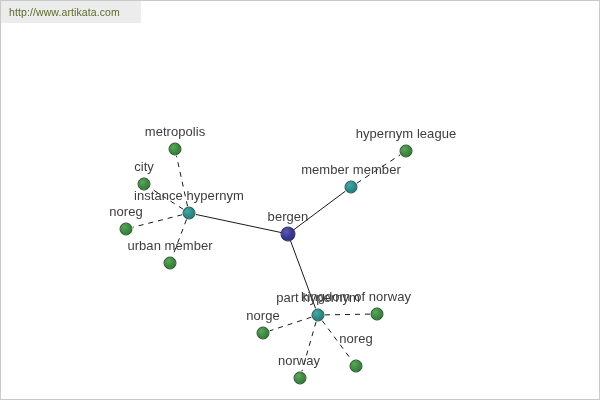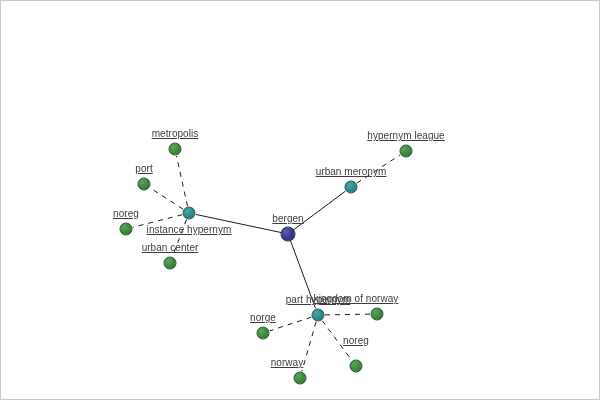--- a/index.html
+++ b/index.html
@@ -63,33 +63,35 @@
   }
   .node-root {
     width: 15px;
     height: 15px;
     background: radial-gradient(circle at 35% 32%, #5b5bb0 0%, #3a3a93 48%, #2a2a78 100%);
     border: 1px solid #1b1b50;
   }
   .node-label {
     position: absolute;
     font-family: "Liberation Sans", sans-serif;
-    font-size: 10px;
+    font-size: 13px;
     color: #3d3d3d;
     white-space: nowrap;
     transform: translate(-50%, -100%);
     letter-spacing: 0.05px;
-    text-decoration: underline;
   }
 </style>
 </head>
 <body>
 
 <div id="app">
 
+  <div id="url-bar">
+    <span id="url-text">http://www.artikata.com</span>
+  </div>
 
   <svg id="graph-layer" width="600" height="400" viewBox="0 0 600 400">
     <g id="edges-group">
         <line x1="280.1523611242829" y1="231.54747054151457" x2="194.84763887571708" y2="213.45252945848543" stroke="#000000" stroke-width="0.9"></line>
         <line x1="292.61066885943006" y1="228.81426291439345" x2="344.38933114056994" y2="190.18573708560655" stroke="#000000" stroke-width="0.9"></line>
         <line x1="289.43120049076515" y1="239.56424132506592" x2="314.56879950923485" y2="307.43575867493405" stroke="#000000" stroke-width="0.9"></line>
         <line x1="186.50412184836196" y1="205.16169987822616" x2="175.49587815163804" y2="154.83830012177384" stroke="#000000" stroke-width="0.9" stroke-dasharray="5,5"></line>
         <line x1="182.11600275434458" y1="208.20809066391095" x2="148.88399724565542" y2="186.79190933608905" stroke="#000000" stroke-width="0.9" stroke-dasharray="5,5"></line>
         <line x1="181.2153846153846" y1="213.72307692307692" x2="131.7846153846154" y2="226.27692307692308" stroke="#000000" stroke-width="0.9" stroke-dasharray="5,5"></line>
         <line x1="185.513475675635" y1="218.54348506411844" x2="171.486524324365" y2="255.45651493588156" stroke="#000000" stroke-width="0.9" stroke-dasharray="5,5"></line>
@@ -98,38 +100,38 @@
         <line x1="310.3472200966872" y1="316.1772734229024" x2="268.6527799033128" y2="329.8227265770976" stroke="#000000" stroke-width="0.9" stroke-dasharray="5,5"></line>
         <line x1="315.0769521047184" y1="320.7306676334858" x2="300.9230478952816" y2="370.2693323665142" stroke="#000000" stroke-width="0.9" stroke-dasharray="5,5"></line>
         <line x1="321.1823692577483" y1="319.6131797932938" x2="350.8176307422517" y2="359.3868202067062" stroke="#000000" stroke-width="0.9" stroke-dasharray="5,5"></line>
       </g>
   </svg>
 
   <div id="nodes-layer">
       <div class="node node-root" title="bergen" style="left: 287px; top: 233px;"></div>
       <div class="node-label" style="left: 287px; top: 223px; text-align: right;">bergen</div>
       <div class="node node-rel" title="instance hypernym" style="left: 188px; top: 212px;"></div>
-      <div class="node-label" style="left: 188px; top: 202px; margin-top: 32px;">instance hypernym</div>
+      <div class="node-label" style="left: 188px; top: 202px;">instance hypernym</div>
       <div class="node node-rel" title="member meronym" style="left: 350px; top: 186px;"></div>
-      <div class="node-label" style="left: 350px; top: 176px;">urban meronym</div>
+      <div class="node-label" style="left: 350px; top: 176px;">member member</div>
       <div class="node node-rel" title="part meronym" style="left: 317px; top: 314px;"></div>
       <div class="node-label" style="left: 317px; top: 304px;">part hypernym</div>
       <div class="node node-leaf" title="metropolis" style="left: 174px; top: 148px;"></div>
       <div class="node-label" style="left: 174px; top: 138px;">metropolis</div>
       <div class="node node-leaf" title="port" style="left: 143px; top: 183px;"></div>
-      <div class="node-label" style="left: 143px; top: 173px;">port</div>
+      <div class="node-label" style="left: 143px; top: 173px;">city</div>
       <div class="node node-leaf" title="city" style="left: 125px; top: 228px;"></div>
       <div class="node-label" style="left: 125px; top: 218px;">noreg</div>
       <div class="node node-leaf" title="urban center" style="left: 169px; top: 262px;"></div>
-      <div class="node-label" style="left: 169px; top: 252px;">urban center</div>
+      <div class="node-label" style="left: 169px; top: 252px;">urban member</div>
       <div class="node node-leaf" title="hanseatic league" style="left: 405px; top: 150px;"></div>
       <div class="node-label" style="left: 405px; top: 140px;">hypernym league</div>
       <div class="node node-leaf" title="kingdom of norway" style="left: 376px; top: 313px;"></div>
       <div class="node-label" style="left: 355px; top: 303px;">kingdom of norway</div>
       <div class="node node-leaf" title="norge" style="left: 262px; top: 332px;"></div>
       <div class="node-label" style="left: 262px; top: 322px;">norge</div>
       <div class="node node-leaf" title="norway" style="left: 299px; top: 377px;"></div>
-      <div class="node-label" style="left: 286px; top: 367px;">norway</div>
+      <div class="node-label" style="left: 298px; top: 367px;">norway</div>
       <div class="node node-leaf" title="noreg" style="left: 355px; top: 365px;"></div>
       <div class="node-label" style="left: 355px; top: 345px;">noreg</div>
     </div>
 
 </div>
 
 </body></html>

